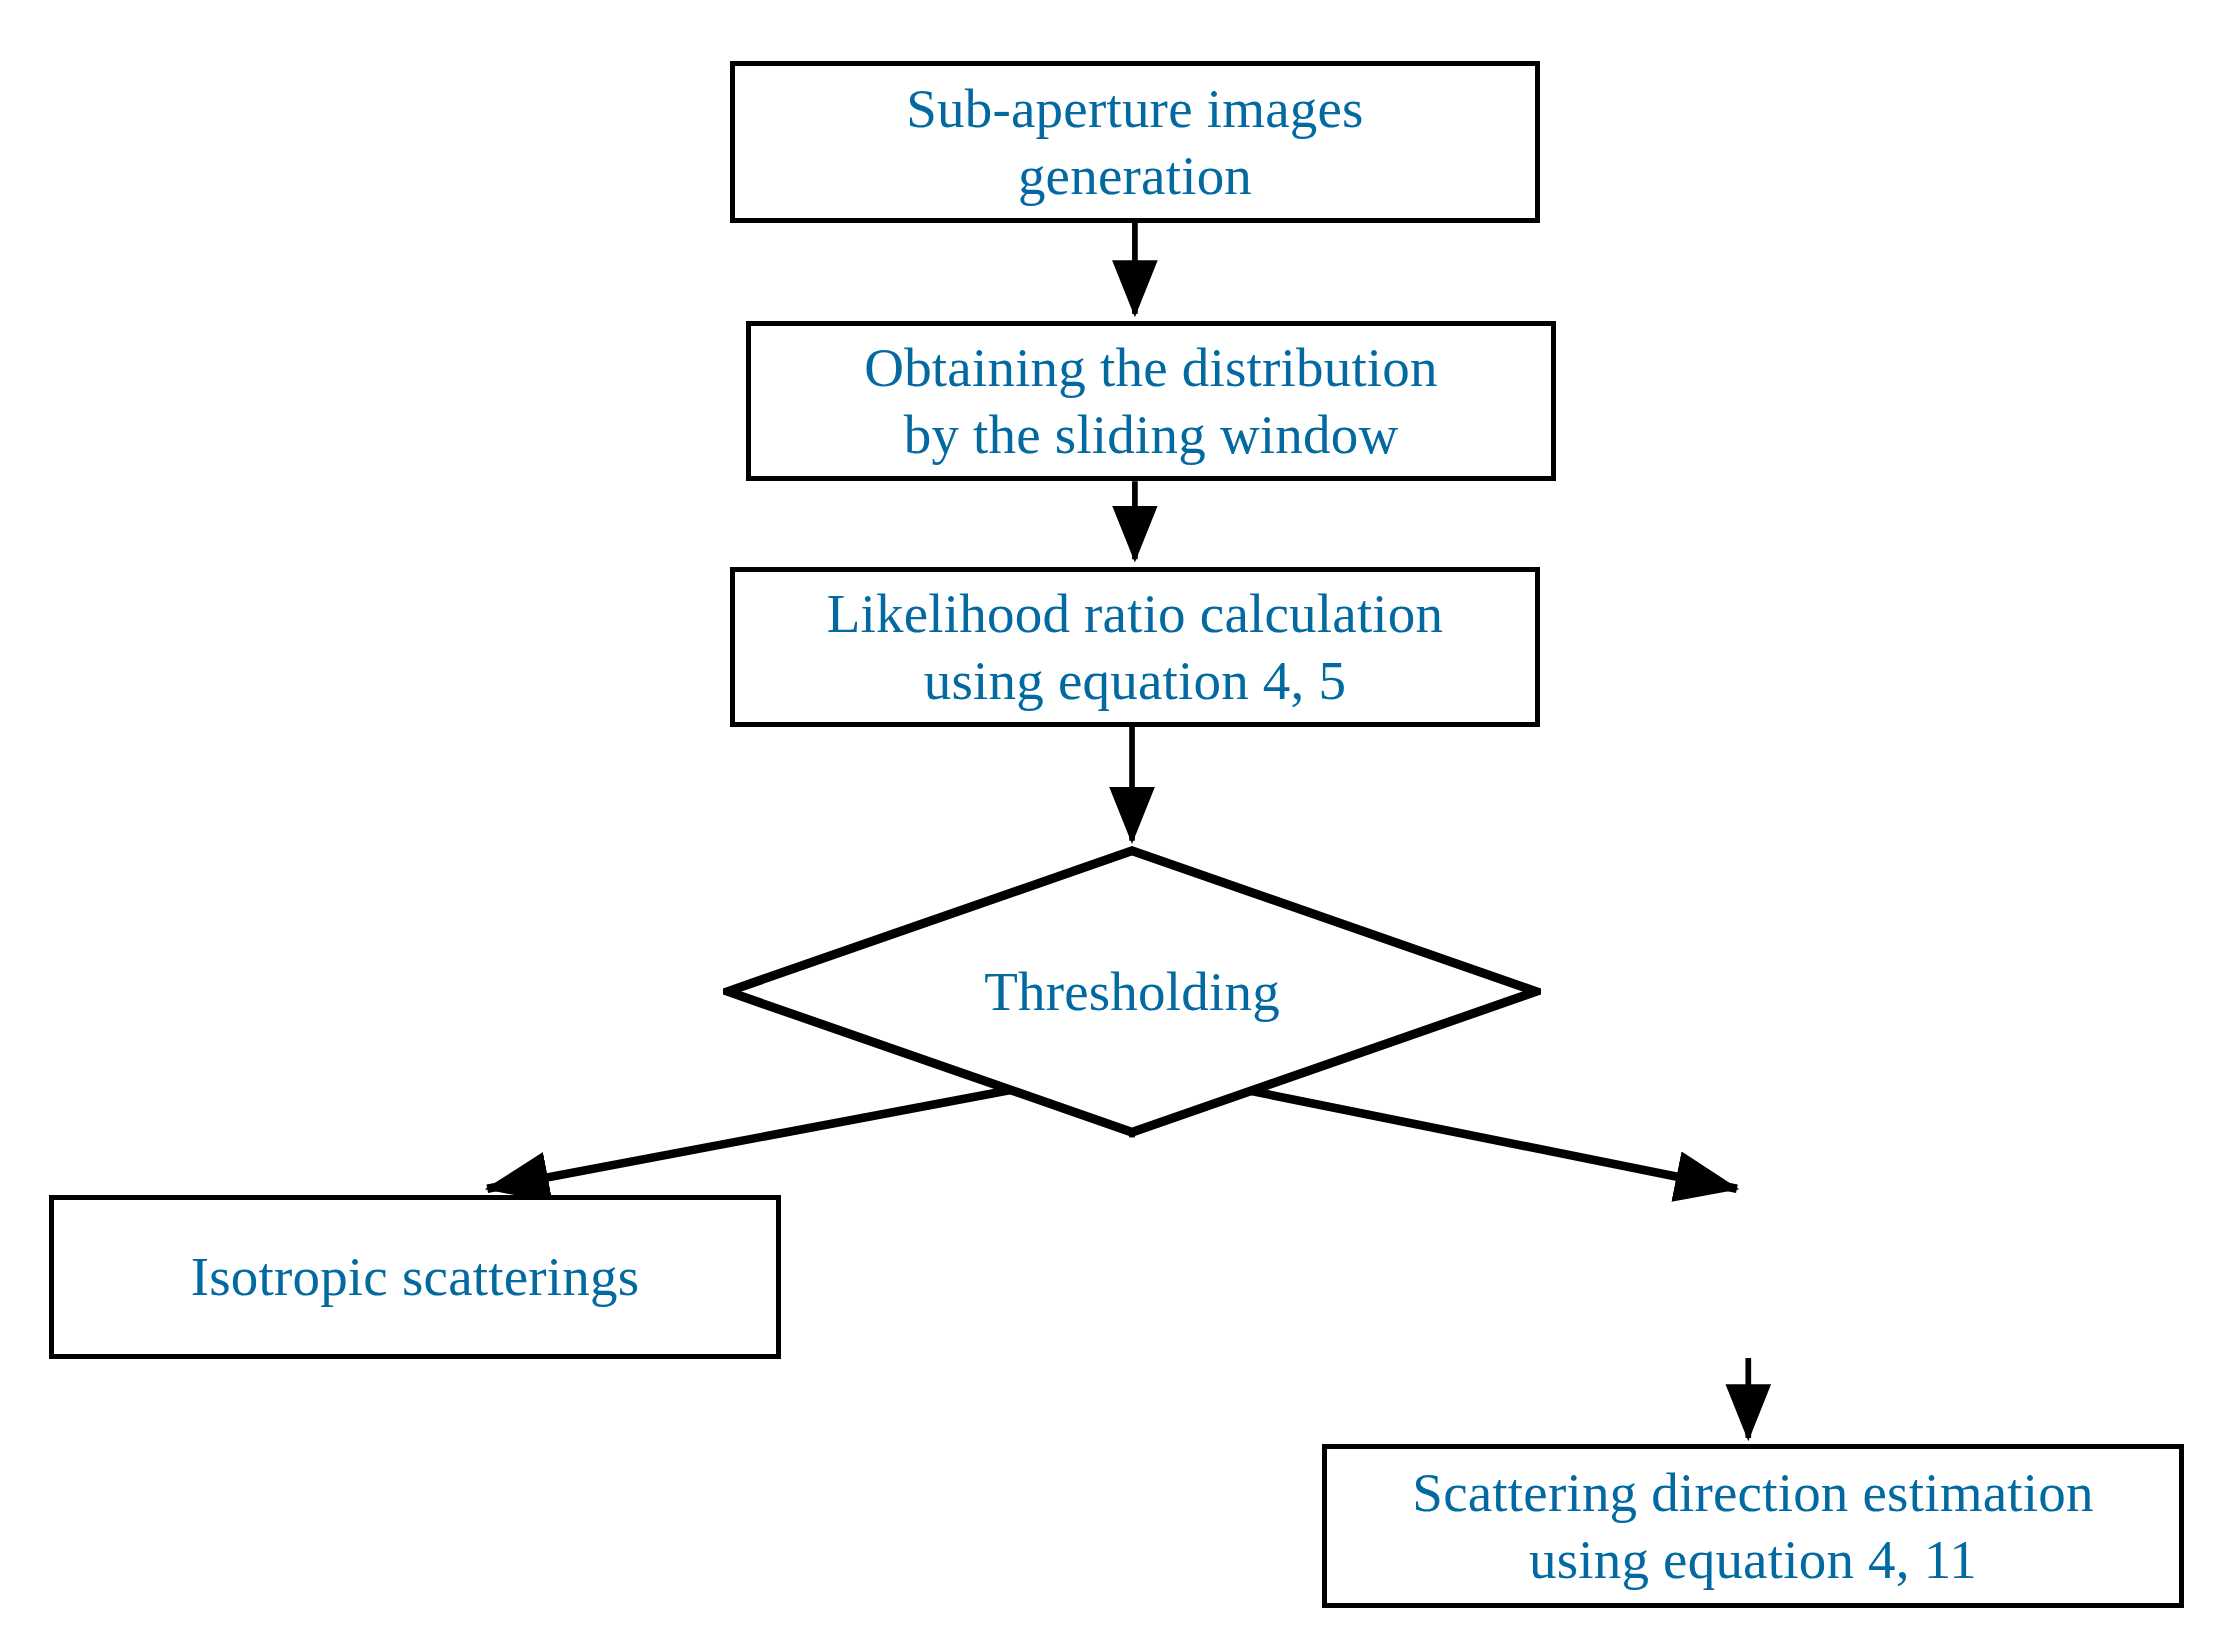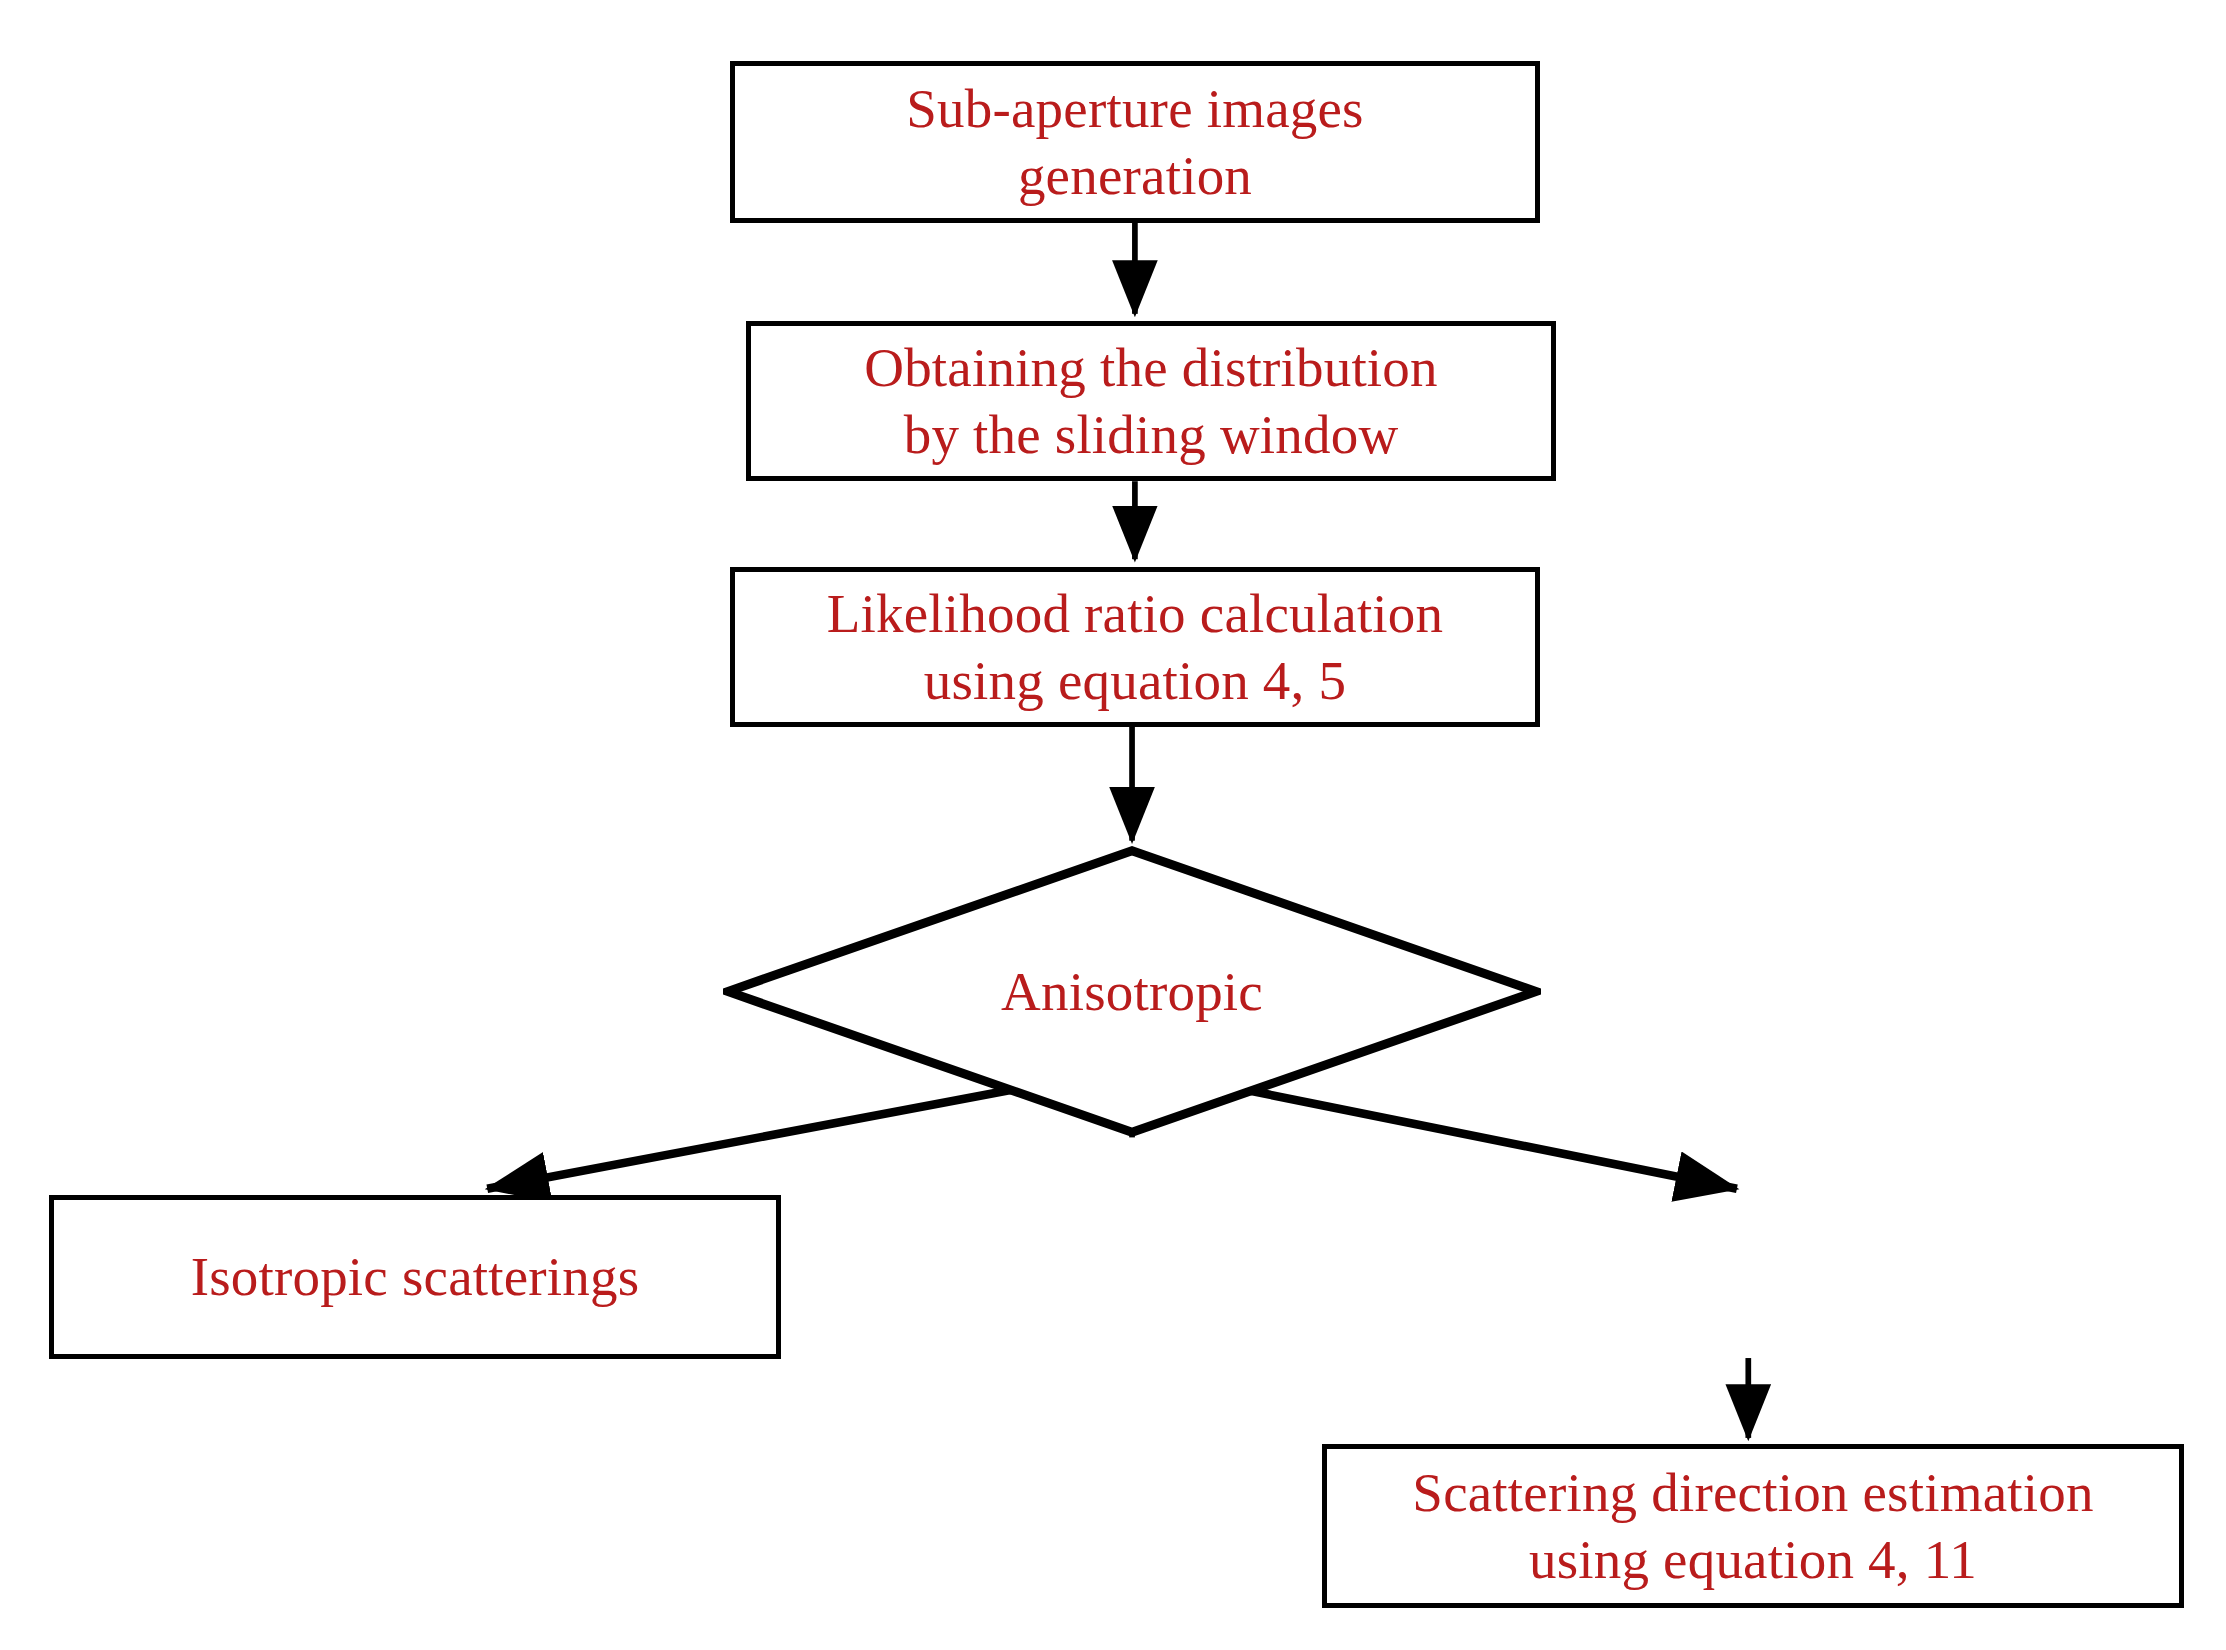--- a/index.html
+++ b/index.html
@@ -25,21 +25,21 @@
     color: #000000;
     background: #ffffff;
   }
   .proc {
     border: 5.7px solid #000000;
   }
   .node .label {
     font-size: 55px;
     line-height: 1.22;
     letter-spacing: 0.2px;
-    color: #b91c1c;
+    color: #0369a1;
     white-space: pre-line;
     padding: 0 13.3px;
   }
   .decision {
     background: transparent;
   }
   .decision .dia-svg {
     position: absolute;
     inset: 0;
     width: 100%;
@@ -102,21 +102,21 @@
 
   <div class="node proc" style="left:730px; top:567px; width:810px; height:160px;">
     <span class="label">Likelihood ratio calculation
 using equation 4, 5</span>
   </div>
 
   <div class="node decision" style="left:723px; top:846px; width:818px; height:291px;">
     <svg class="dia-svg" viewBox="0 0 860 306" preserveAspectRatio="none" xmlns="http://www.w3.org/2000/svg">
       <polygon points="430,5 855,153 430,301 5,153" fill="#ffffff" stroke="#000000" stroke-width="9" vector-effect="non-scaling-stroke"></polygon>
     </svg>
-    <span class="label">Anisotropic</span>
+    <span class="label">Thresholding</span>
   </div>
 
   <div class="node proc" style="left:49px; top:1195px; width:732px; height:164px;">
     <span class="label">Isotropic scatterings</span>
   </div>
 
 
   <div class="node proc" style="left:1322px; top:1444px; width:862px; height:164px;align-items:center;">
     <span class="label">Scattering direction estimation
 using equation 4, 11</span>

